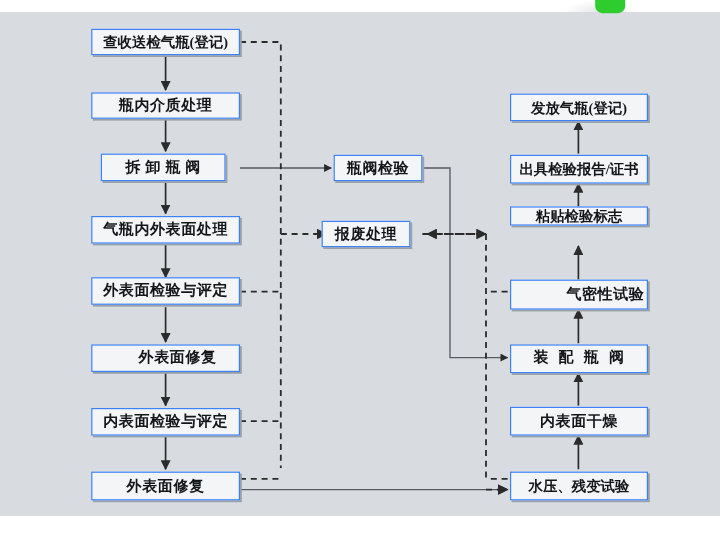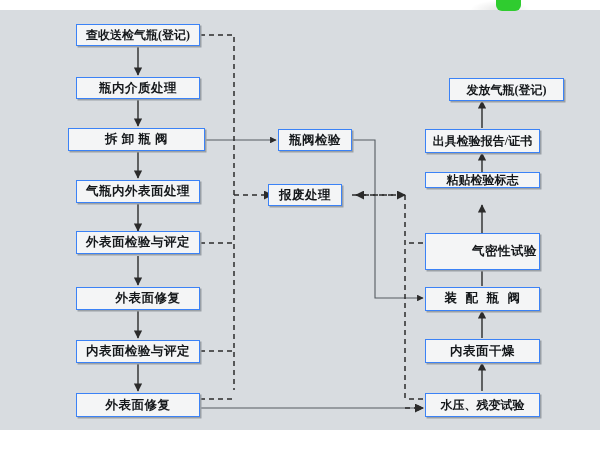--- a/index.html
+++ b/index.html
@@ -129,43 +129,43 @@
       <path d="M 405 195 L 356 195" marker-end="url(#arrD)"></path>
 
       <path d="M 405 408 L 423 408" marker-end="url(#arrD)"></path>
     </g>
   </svg>
 
   <div class="node tight" style="left:76px;top:24px;width:124px;height:22px;">查收送检气瓶(登记)</div>
 
   <div class="node" style="left:76px;top:77px;width:124px;height:22px;">瓶内介质处理</div>
 
-  <div class="node" style="left:68px;top:128px;width:137px;height:23px;">拆 卸 瓶 阀</div>
+  <div class="node" style="left:84px;top:128px;width:104px;height:23px;">拆 卸 瓶 阀</div>
 
   <div class="node" style="left:76px;top:180px;width:124px;height:23px;">气瓶内外表面处理</div>
 
   <div class="node" style="left:76px;top:231px;width:124px;height:23px;">外表面检验与评定</div>
 
   <div class="node" style="left:76px;top:287px;width:124px;height:23px;padding-left:20px;">外表面修复</div>
 
   <div class="node" style="left:76px;top:340px;width:124px;height:23px;">内表面检验与评定</div>
 
   <div class="node" style="left:76px;top:393px;width:124px;height:24px;">外表面修复</div>
 
   <div class="node" style="left:278px;top:129px;width:74px;height:22px;">瓶阀检验</div>
 
   <div class="node" style="left:268px;top:184px;width:74px;height:22px;">报废处理</div>
 
-  <div class="node tight" style="left:425px;top:78px;width:115px;height:23px;margin-left:24px;">发放气瓶(登记)</div>
+  <div class="node tight" style="left:425px;top:78px;width:115px;height:23px;">发放气瓶(登记)</div>
 
   <div class="node tight" style="left:425px;top:129px;width:115px;height:24px;">出具检验报告/证书</div>
 
   <div class="node tight" style="left:425px;top:172px;width:115px;height:16px;">粘贴检验标志</div>
 
-  <div class="node" style="left:425px;top:233px;width:115px;height:37px;padding-left:44px;">气密性试验</div>
+  <div class="node" style="left:425px;top:233px;width:115px;height:25px;padding-left:44px;">气密性试验</div>
 
   <div class="node" style="left:425px;top:287px;width:115px;height:24px;font-family:Liberation Mono, monospace;">装 配 瓶 阀</div>
 
   <div class="node" style="left:425px;top:339px;width:115px;height:24px;">内表面干燥</div>
 
   <div class="node tight" style="left:425px;top:393px;width:115px;height:24px;">水压、残变试验</div>
 
 </div>
 
 </body></html>

